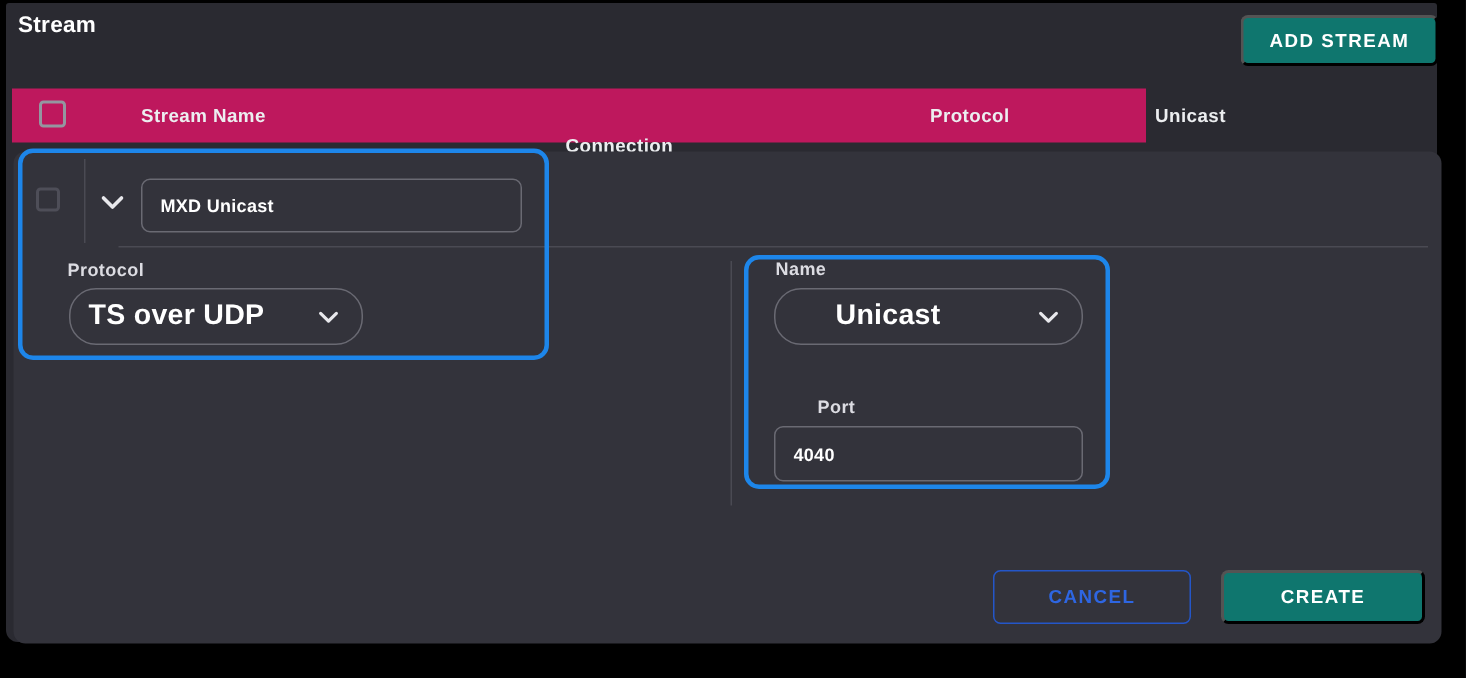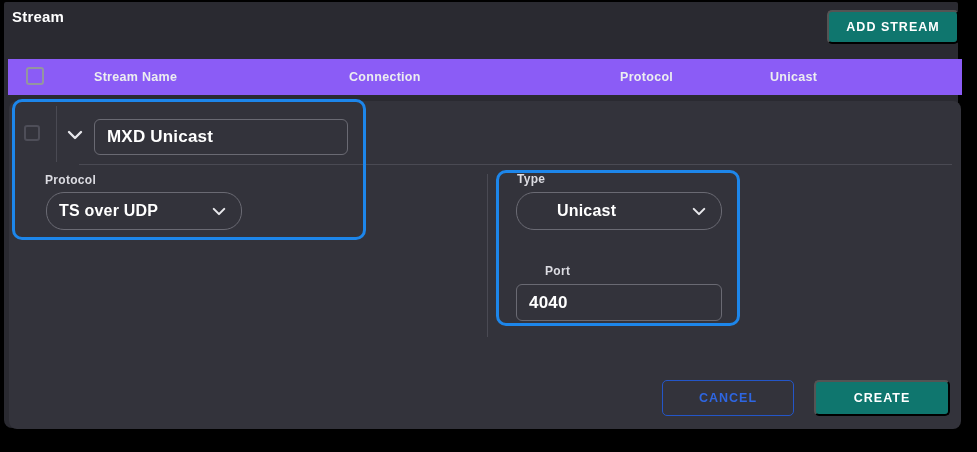--- a/index.html
+++ b/index.html
@@ -52,33 +52,33 @@
     left: 658px; top: 378px; width: 132px; height: 36px;
     background: transparent;
     border: 1.5px solid #2456c8;
     color: #2e66e2;
   }
 
   
   .table-header {
     position: absolute;
     left: 4px; top: 57px;
-    width: 954px; height: 36px;
-    background: #8b5cf6;
+    width: 756px; height: 36px;
+    background: #be185d;
   }
   .table-header .col-label {
     position: absolute;
     top: 11px;
     font-size: 12.5px;
     font-weight: bold;
     color: #eceef0;
     letter-spacing: 0.3px;
   }
   .col-name       { left: 86px; }
-  .col-connection { left: 341px; }
+  .col-connection { left: 369px; margin-top: 20px; }
   .col-protocol   { left: 612px; }
   .col-status     { left: 762px; }
 
   .checkbox {
     position: absolute;
     border-radius: 3px;
     background: transparent;
     cursor: pointer;
   }
   .checkbox-header {
@@ -112,21 +112,21 @@
     cursor: pointer;
   }
 
   .text-input {
     position: absolute;
     background: transparent;
     border: 1px solid #6a6a73;
     border-radius: 6px;
     color: #ffffff;
     font-family: "Liberation Sans", sans-serif;
-    font-size: 17px;
+    font-size: 12px;
     font-weight: bold;
     padding: 17px 12px;
     outline: none;
     letter-spacing: 0.2px;
   }
   .input-stream-name { left: 90px;  top: 117px; width: 254px; height: 30px; }
   .input-port        { left: 512px; top: 282px; width: 206px; height: 37px; }
 
   .field-label {
     position: absolute;
@@ -141,21 +141,21 @@
 
   .select {
     position: absolute;
     display: flex;
     align-items: center;
     justify-content: space-between;
     border: 1px solid #6a6a73;
     border-radius: 18px;
     padding: 0 15px 0 12px;
     color: #ffffff;
-    font-size: 16px;
+    font-size: 19px;
     font-weight: bold;
     letter-spacing: 0.2px;
     cursor: pointer;
     user-select: none;
   }
   .select-protocol { left: 42px;  top: 190px; width: 196px; height: 38px; }
   .select-type     { left: 512px; top: 190px; width: 206px; height: 38px; padding-left: 40px; }
   .select .caret { width: 14px; height: 9px; flex: 0 0 auto; margin-left: 8px; }
 
   
@@ -203,21 +203,21 @@
     <span class="field-label label-protocol">Protocol</span>
     <div class="select select-protocol">
       <span>TS over UDP</span>
       <svg class="caret" viewBox="0 0 16 10">
         <polyline points="2,2 8,8 14,2" fill="none" stroke="#e8e8ec" stroke-width="2.4" stroke-linecap="round" stroke-linejoin="round"></polyline>
       </svg>
     </div>
 
     <div class="vdivider vdivider-form"></div>
 
-    <span class="field-label label-type">Type</span>
+    <span class="field-label label-type">Name</span>
     <div class="select select-type">
       <span>Unicast</span>
       <svg class="caret" viewBox="0 0 16 10">
         <polyline points="2,2 8,8 14,2" fill="none" stroke="#e8e8ec" stroke-width="2.4" stroke-linecap="round" stroke-linejoin="round"></polyline>
       </svg>
     </div>
 
     <span class="field-label label-port">Port</span>
     <input class="text-input input-port" type="text" value="4040" style="">
 

